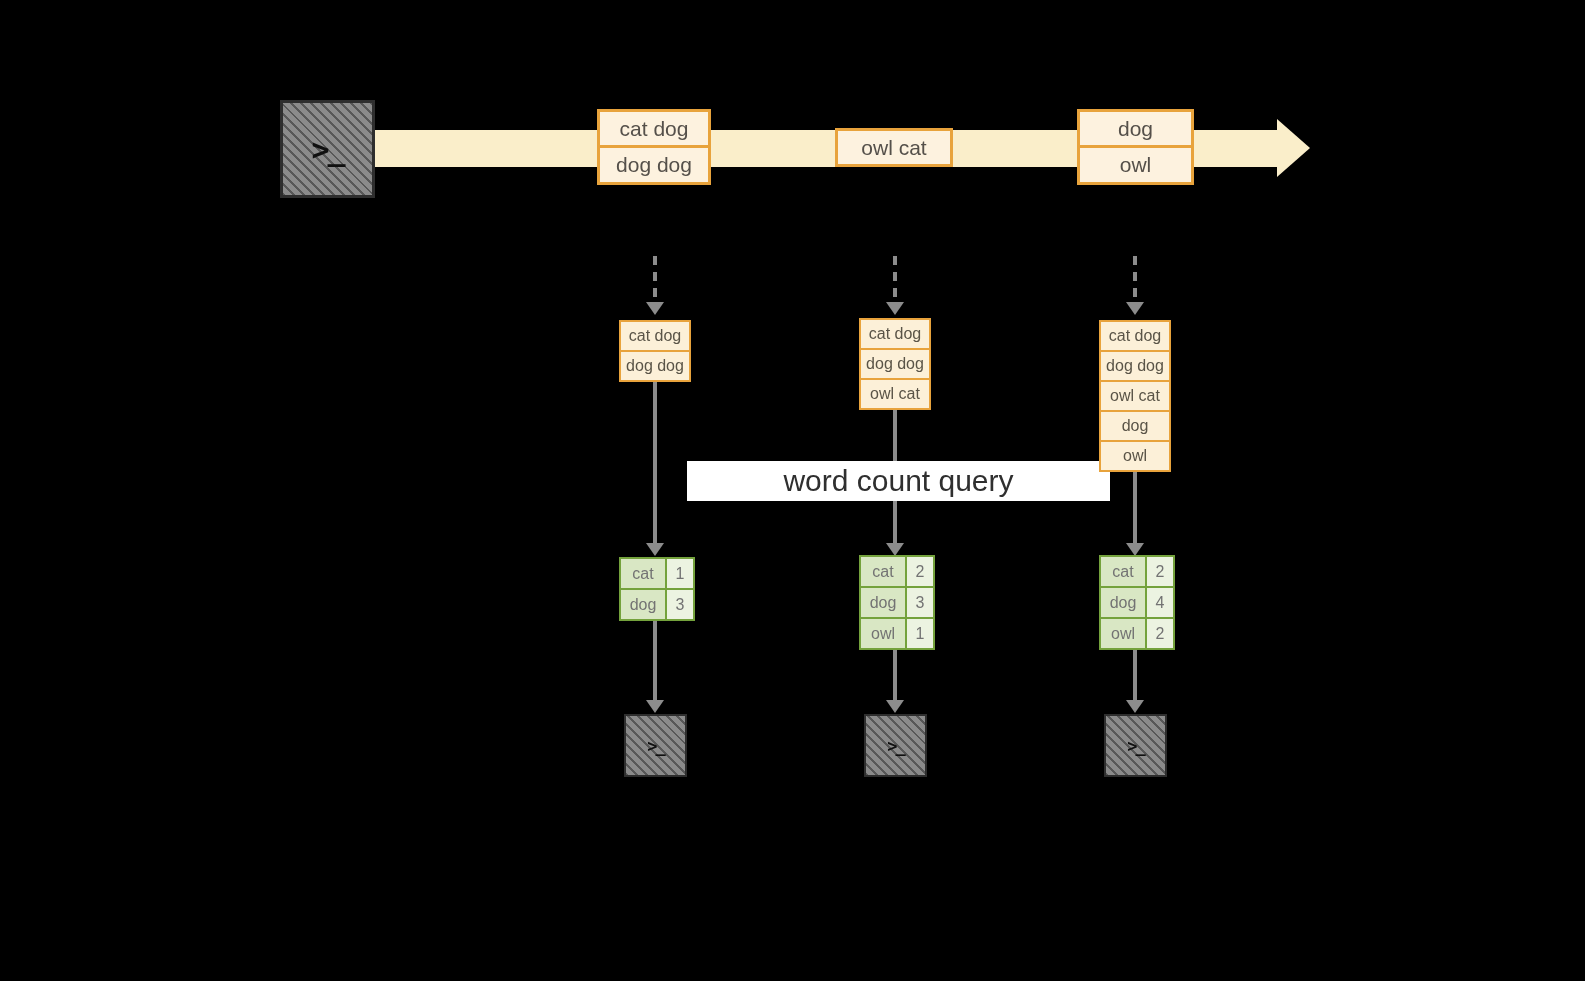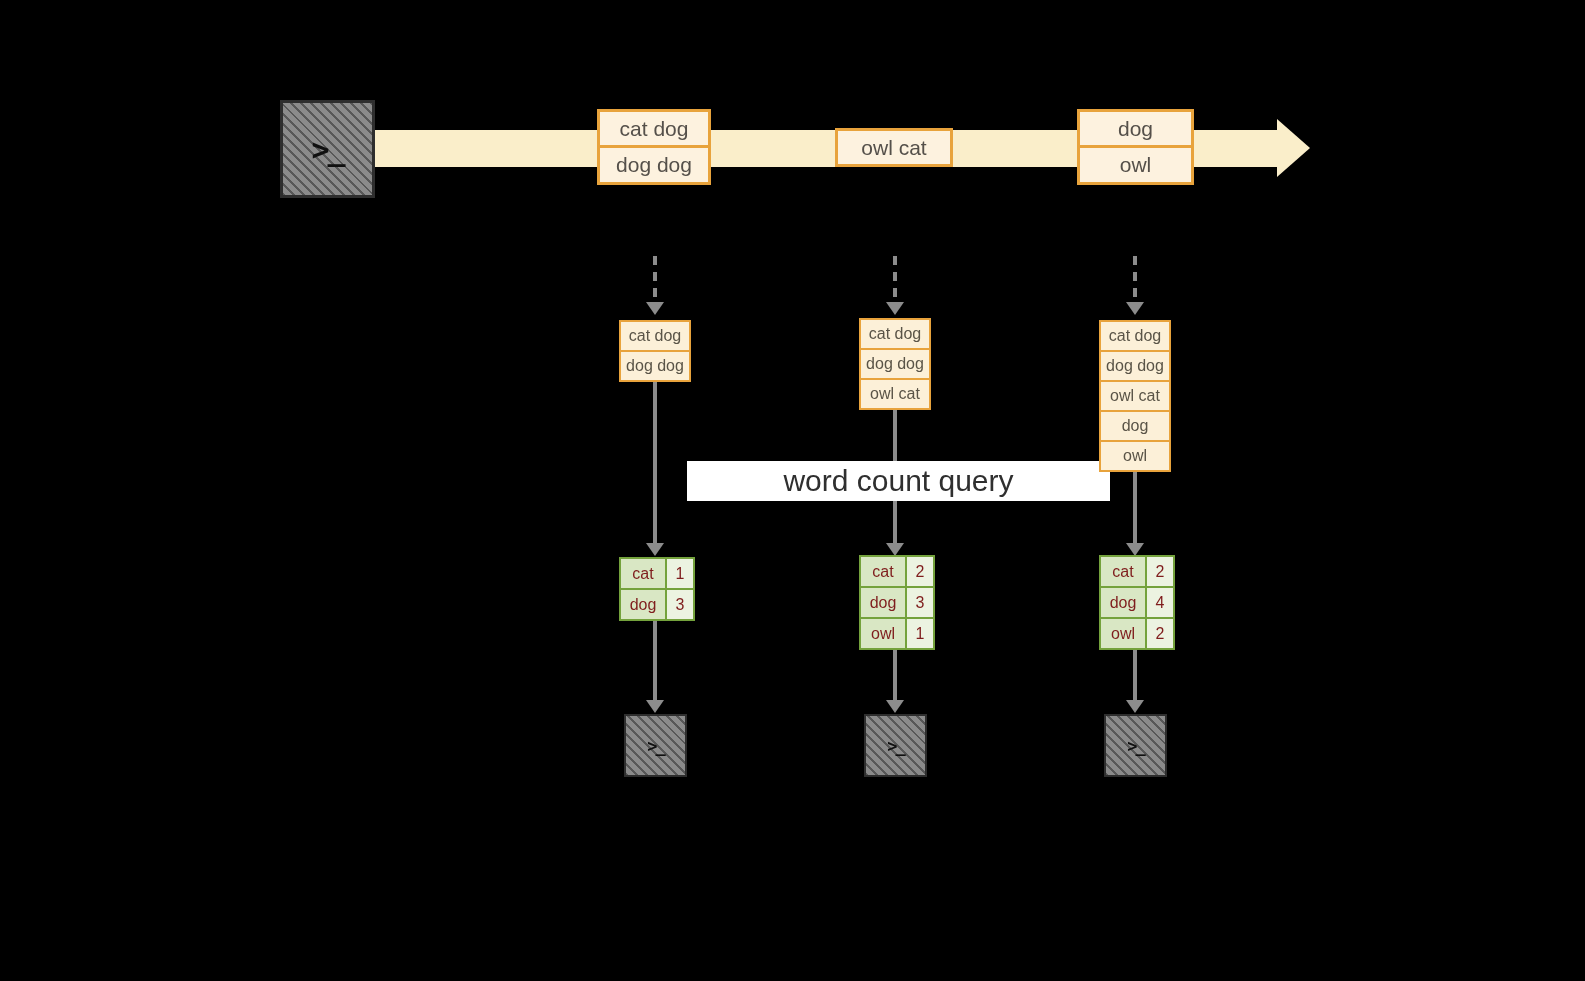--- a/index.html
+++ b/index.html
@@ -75,21 +75,21 @@
   .query-band span { font-size:30px; color:var(--query-text,#2f2f2f); }
 
   
   .wc-table {
     position:absolute; display:grid; grid-template-columns:44px 26px; grid-gap:2px;
     border:2px solid var(--table-border,#74a23c);
     background:var(--table-border,#74a23c); z-index:4;
   }
   .wc-cell {
     height:29px; display:flex; align-items:center; justify-content:center;
-    font-size:16px; color:#7f1d1d;
+    font-size:16px; color:#737373;
   }
   .wc-word  { background:var(--table-word-fill,#d9e7c4); }
   .wc-count { background:var(--table-count-fill,#ecf3e1); }
 </style>
 </head>
 <body>
 
 <div class="canvas">
 
   <div class="stream-band"></div>

